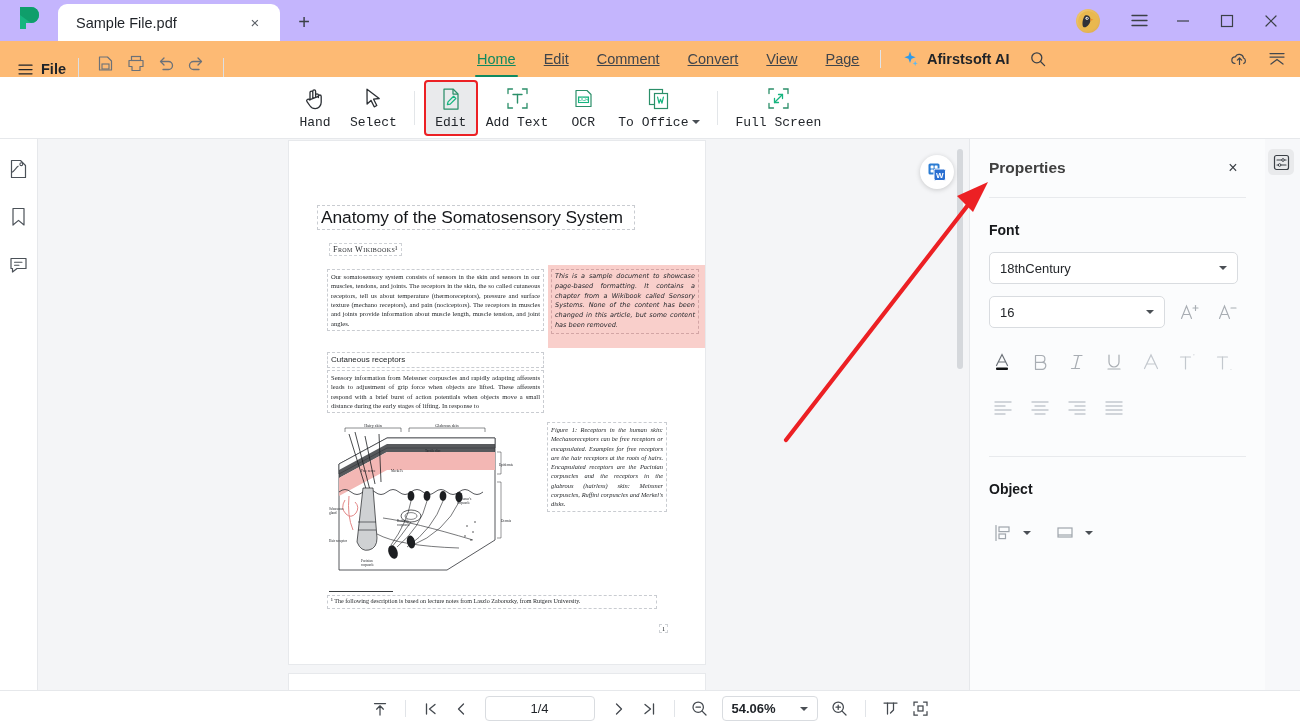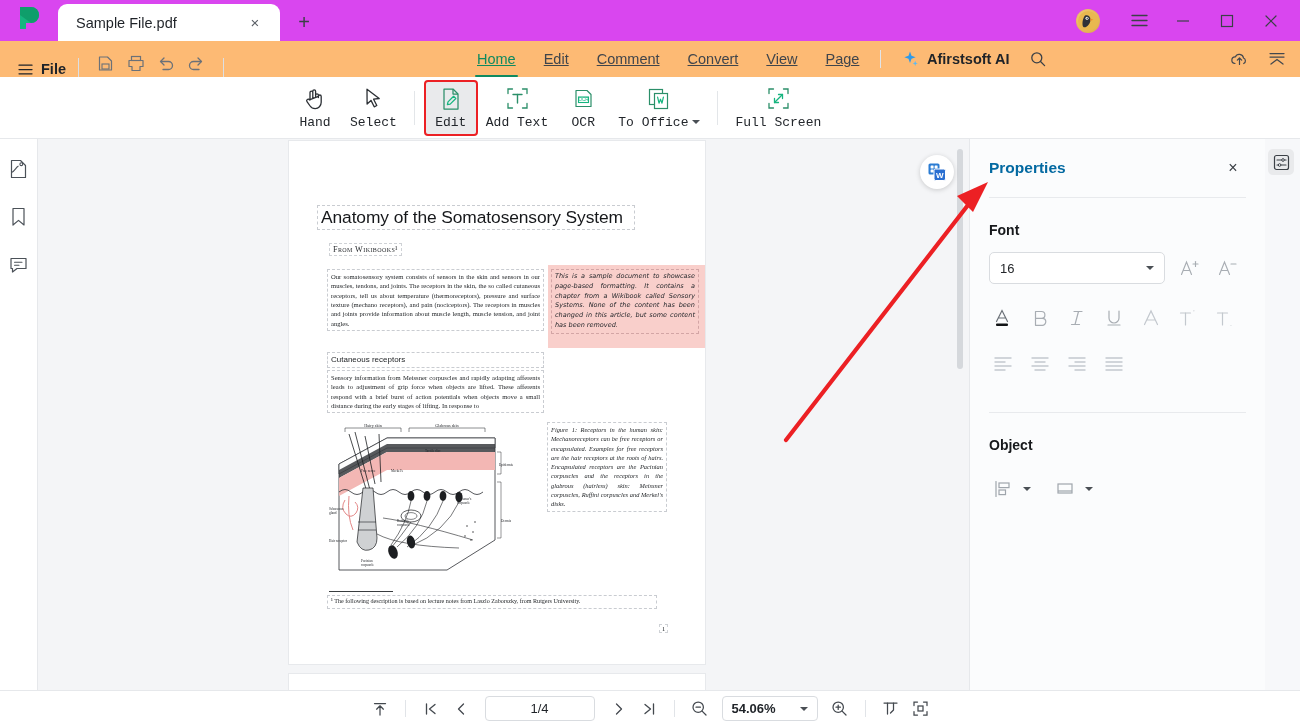--- a/index.html
+++ b/index.html
@@ -8,21 +8,21 @@
     font-family: "Liberation Sans", sans-serif;
     background: #ffffff;
     overflow: hidden;
     -webkit-font-smoothing: antialiased;
   }
   .app { position: relative; width: 1300px; height: 726px; background: #f7f8fa; }
 
   
   .titlebar {
     position: absolute; left: 0; top: 0; width: 1300px; height: 41px;
-    background: #d946ef;
+    background: #c4b5fd;
     display: flex; align-items: flex-end;
   }
   .brand-logo {
     width: 58px; height: 41px;
     display: flex; align-items: center; justify-content: center;
     padding-bottom: 6px;
   }
   .tab {
     width: 222px; height: 37px; background: #ffffff;
     border-radius: 9px 9px 0 0;
@@ -212,21 +212,21 @@
   }
 
   
   .props {
     position: absolute; left: 969px; top: 139px; width: 296px; height: 551px;
     background: #fbfcfd; border-left: 1px solid #e6e8eb;
   }
   .props-head {
     display: flex; align-items: center; height: 58px; padding: 0 19px;
   }
-  .props-title { font-size: 15.5px; color: #0369a1; font-weight: bold; flex: 1; }
+  .props-title { font-size: 15.5px; color: #404040; font-weight: bold; flex: 1; }
   .props-close { width: 26px; height: 26px; display: flex; align-items: center; justify-content: center; color: #3b4046; font-size: 16px; }
   .props-div { height: 1px; background: #e8eaed; margin: 0 19px; }
   .sec-title { font-size: 14px; color: #16181b; font-weight: bold; padding: 24px 19px 14px; }
   .fld-row { display: flex; align-items: center; gap: 10px; padding: 0 19px 12px; }
   .select {
     height: 32px; background: #ffffff; border: 1px solid #d9dce0; border-radius: 5px;
     display: flex; align-items: center; padding: 0 10px; font-size: 13px; color: #24272b;
   }
   .select .val { flex: 1; white-space: nowrap; overflow: hidden; }
   .sel-font { width: 249px; }
@@ -668,20 +668,26 @@
 
   <div class="props">
     <div class="props-head">
       <div class="props-title">Properties</div>
       <div class="props-close">×</div>
     </div>
     <div class="props-div"></div>
 
     <div class="sec-title">Font</div>
 
+    <div class="fld-row">
+      <div class="select sel-font">
+        <span class="val">18thCentury</span>
+        <i class="caret"></i>
+      </div>
+    </div>
 
     <div class="fld-row">
       <div class="select sel-size">
         <span class="val">16</span>
         <i class="caret"></i>
       </div>
       <div class="icobtn">
         <svg width="20" height="20" viewBox="0 0 20 20">
             <path d="M2.5 16.5L7.5 4l5 12.5M4.4 12.5h6.2" fill="none" stroke="#a8adb3" stroke-width="1.15" stroke-linecap="round"></path>
             <g stroke="#a8adb3" stroke-width="1.15" stroke-linecap="round">

